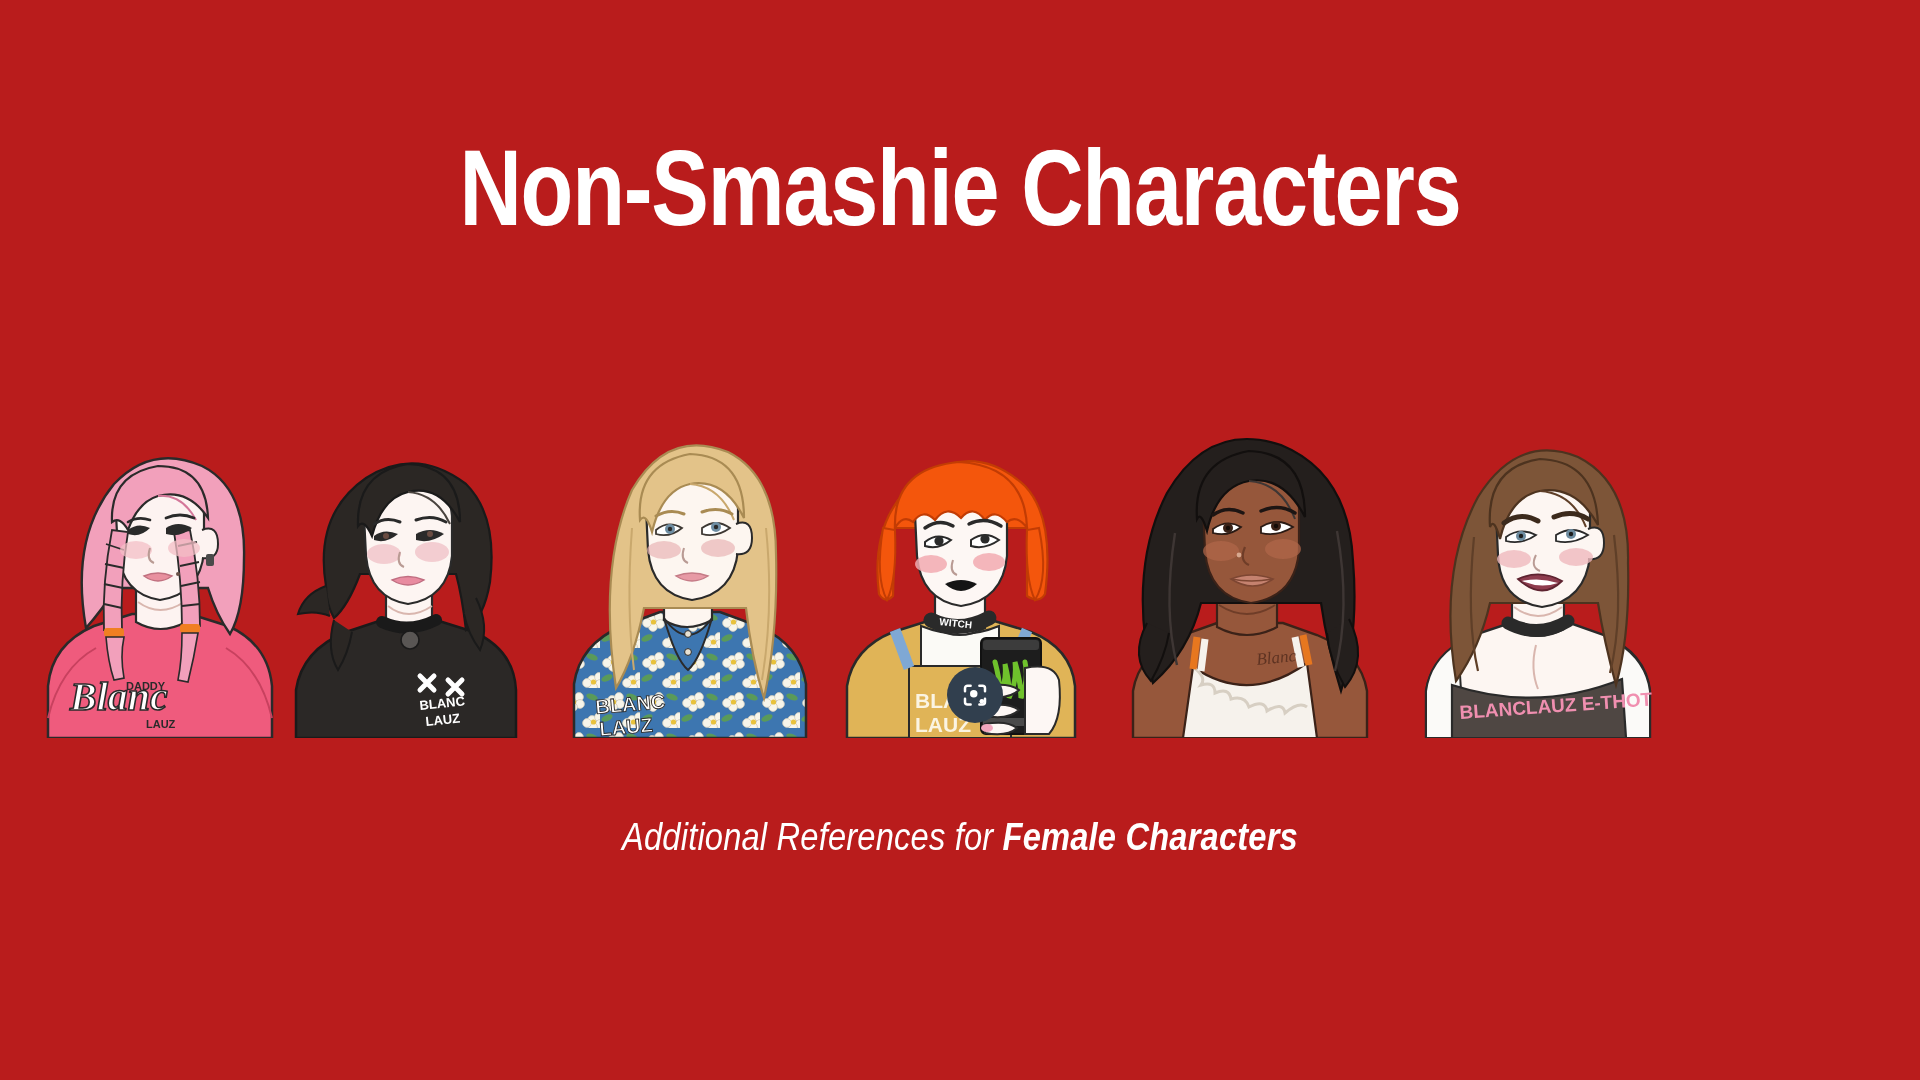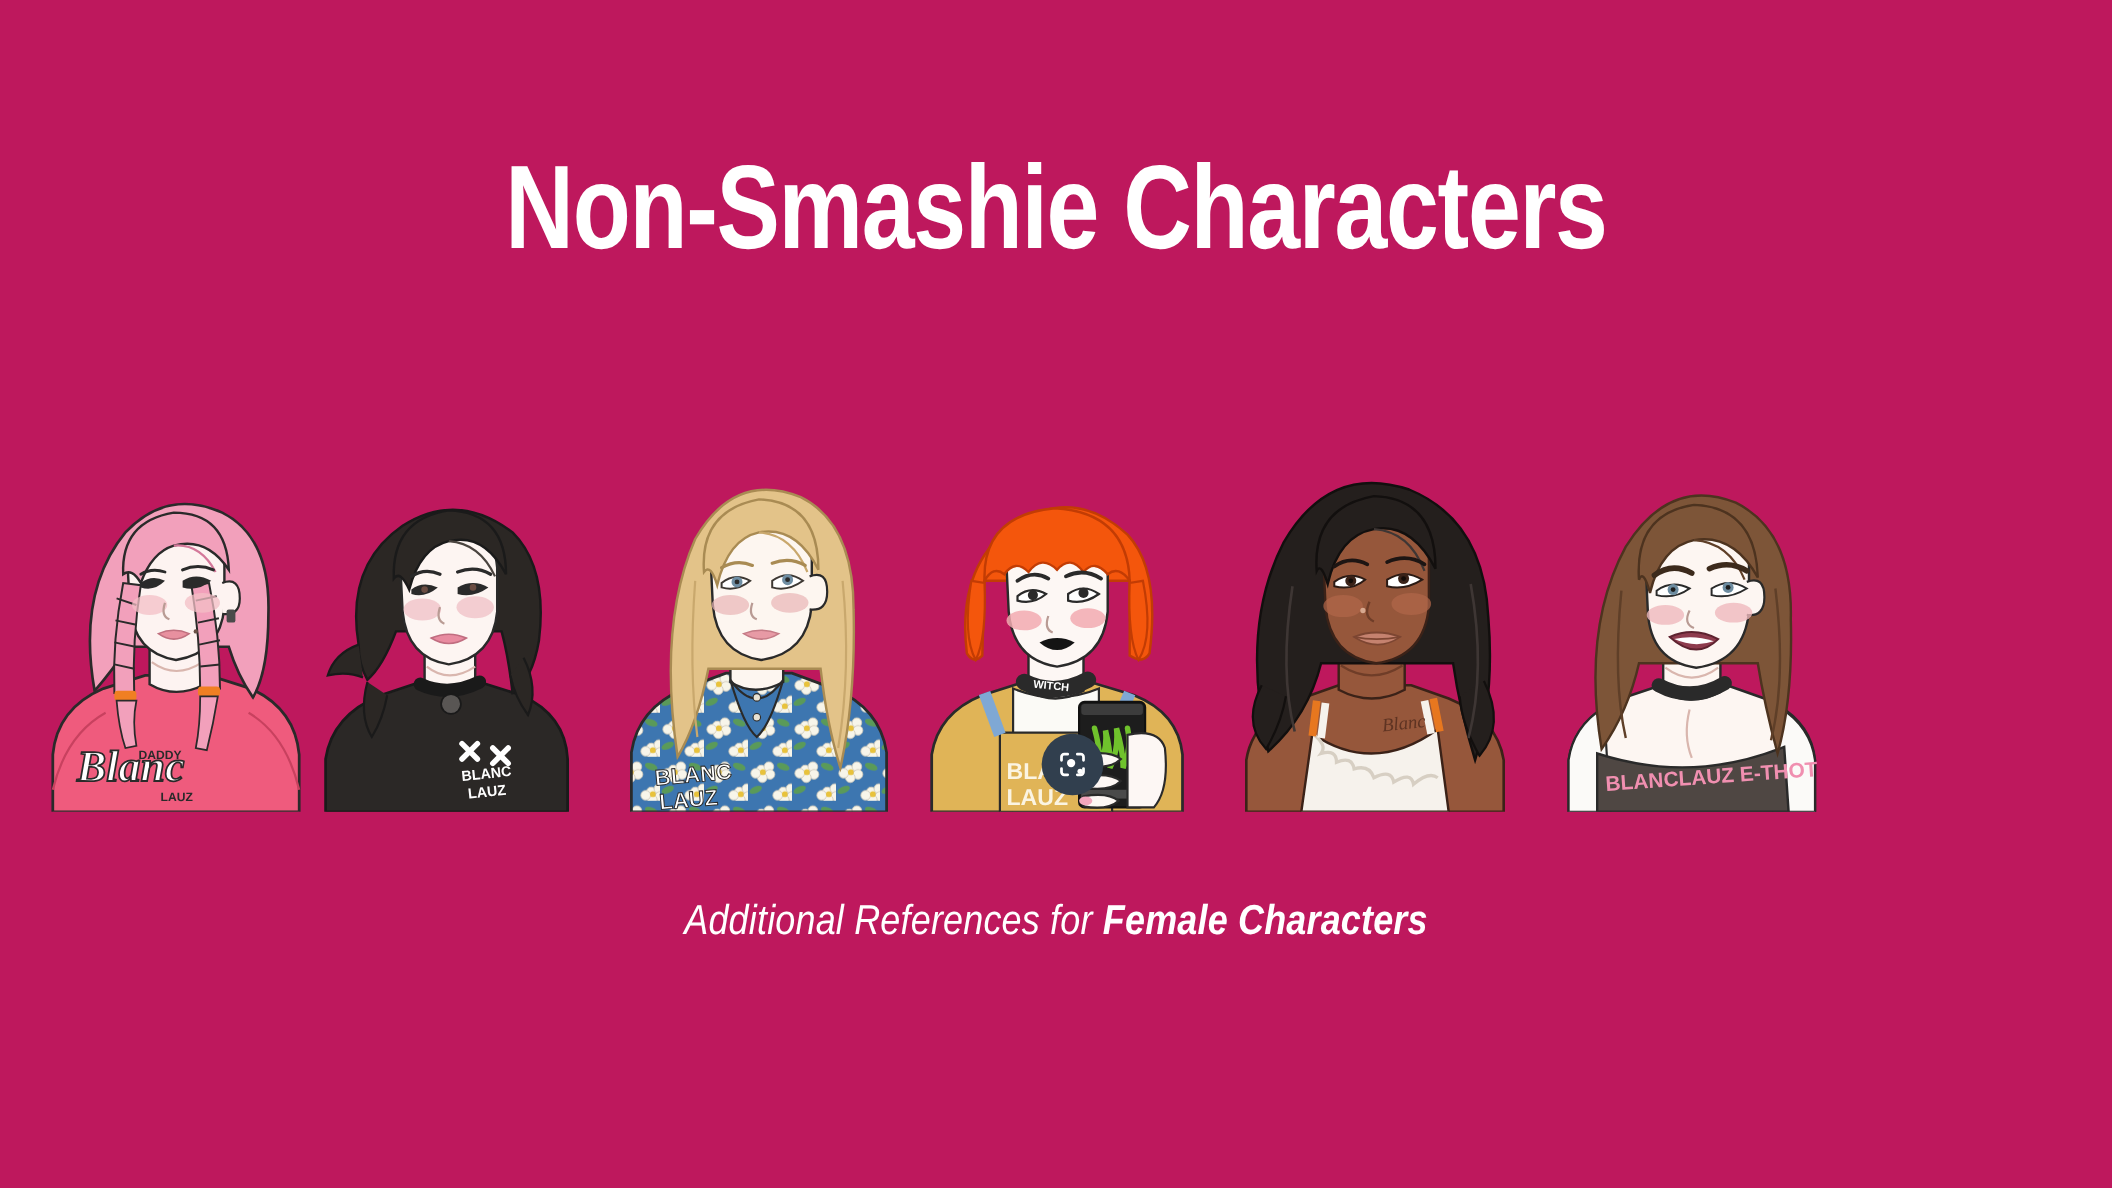--- a/index.html
+++ b/index.html
@@ -86,21 +86,21 @@
     justify-content: center;
     cursor: pointer;
     border: none;
     padding: 0;
   }
   #lens-button svg { display: block; }
 </style>
 </head>
 <body style="background: rgb(0, 112, 248);">
 
-<div id="stage" style="background: #be185d;">
+<div id="stage" style="background: #b91c1c;">
 
   <h1 id="page-title">Non-Smashie Characters</h1>
 
   <div id="gallery">
 
     <div class="char" style="left:40px;">
       <svg width="240" height="320" viewBox="0 0 240 320">
 
         <path d="M8 320 L8 268 Q12 226 54 208 L92 196 L150 196 L188 208 Q228 226 232 268 L232 320 Z" fill="#ef5b7d" stroke="#2a2a2a" stroke-width="2.5"></path>
         <path d="M8 300 Q20 250 56 230" fill="none" stroke="#c8415f" stroke-width="2"></path>

